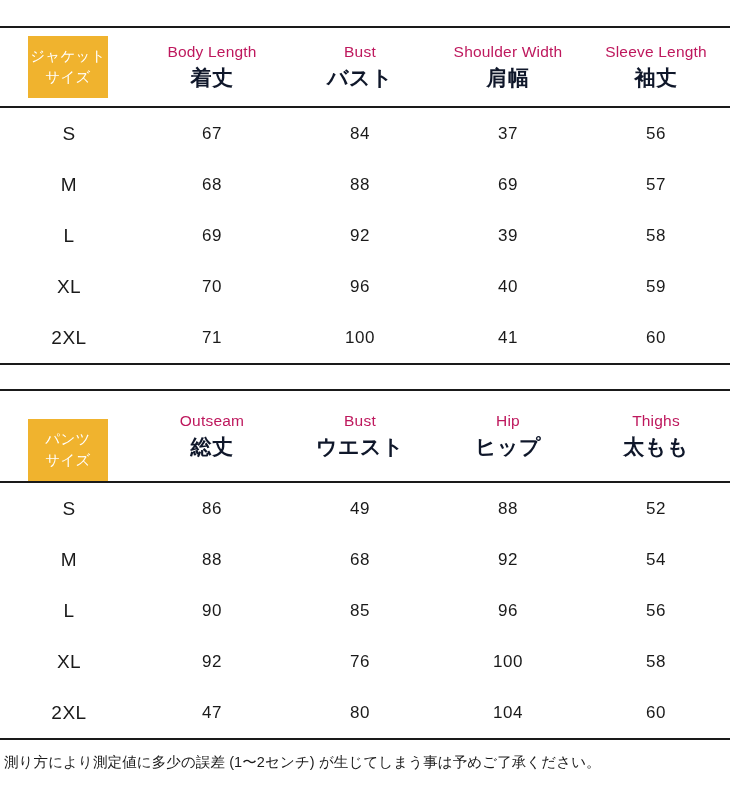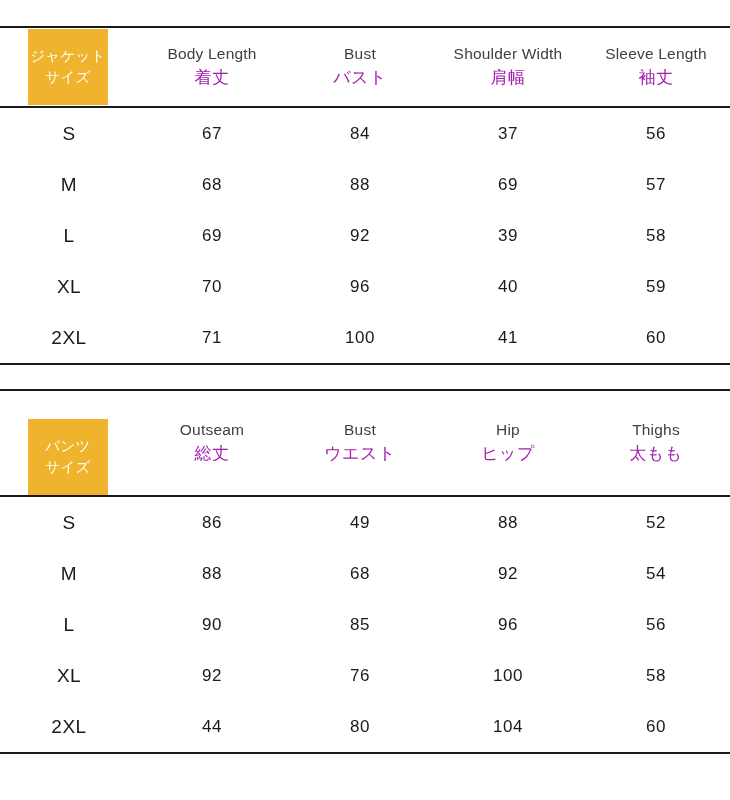--- a/index.html
+++ b/index.html
@@ -46,43 +46,44 @@
   .hdr-row td {
     height: 78px;
   }
   .badge-cell {
     width: 138px;
     padding-left: 28px !important;
     box-sizing: border-box;
   }
   .badge {
     width: 80px;
-    height: 76px;
+    height: 62px;
     background: #f0b32e;
     color: #ffffff;
     display: flex;
     flex-direction: column;
     align-items: center;
     justify-content: center;
     font-size: 14.5px;
     line-height: 1.45;
     letter-spacing: 0.3px;
   }
   .hdr-en {
     font-size: 15.5px;
-    color: #404040;
+    color: #be185d;
     letter-spacing: 0.2px;
     display: block;
     margin-bottom: 3px;
   }
   .hdr-ja {
-    font-size: 17px;
-    color: #a21caf;
+    font-size: 21px;
+    color: #0f172a;
     letter-spacing: 0.5px;
     display: block;
+    font-weight: bold;
   }
 
   
   .data-row td {
     height: 51px;
     font-size: 17px;
     letter-spacing: 0.5px;
   }
   .data-row td.size-label {
     width: 138px;
@@ -276,23 +277,24 @@
       </tr>
       <tr class="data-row">
         <td class="size-label">XL</td>
         <td>92</td>
         <td>76</td>
         <td>100</td>
         <td>58</td>
       </tr>
       <tr class="data-row">
         <td class="size-label">2XL</td>
-        <td>44</td>
+        <td>47</td>
         <td>80</td>
         <td>104</td>
         <td>60</td>
       </tr>
     </tbody>
   </table>
   <div class="rule"></div>
 
+  <div class="footnote">測り方により測定値に多少の誤差 (1〜2センチ) が生じてしまう事は予めご了承ください。</div>
 
 </div>
 
 </body></html>

